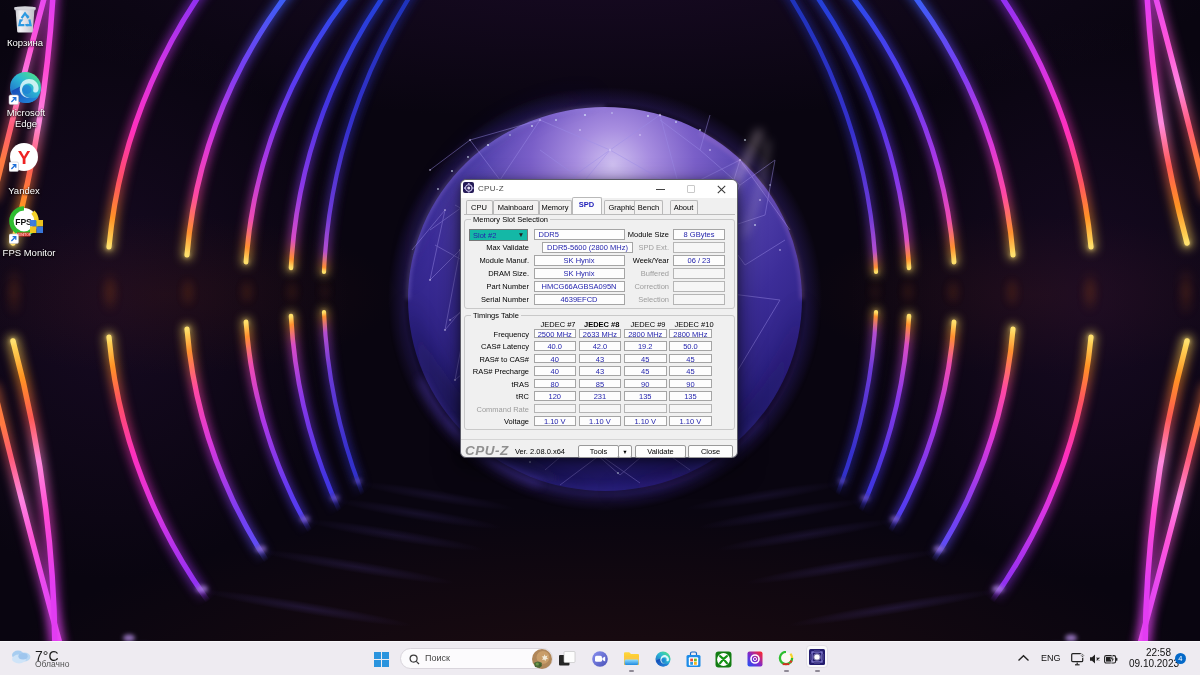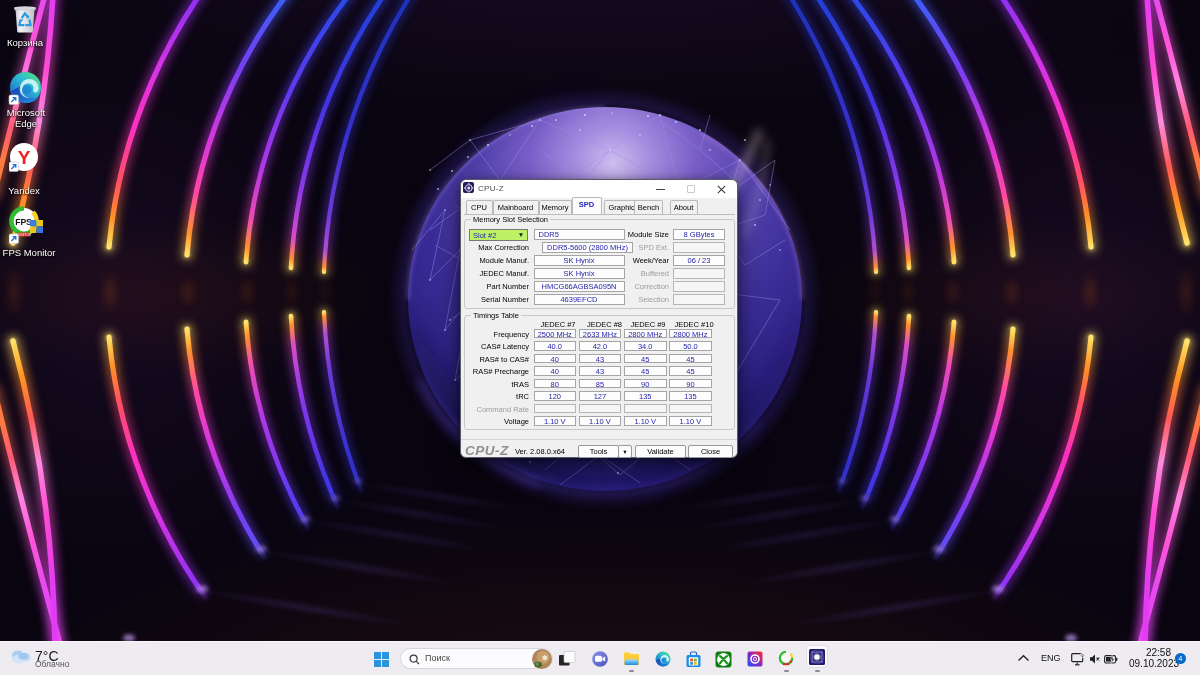--- a/index.html
+++ b/index.html
@@ -403,32 +403,32 @@
  <div class="tab tabsel" style="left:110.5px;width:30px;">SPD</div>
  <div class="tab" style="left:143px;width:39px;">Graphics</div>
  <div class="tab" style="left:173px;width:29px;">Bench</div>
  <div class="tab" style="left:208.5px;width:28px;">About</div>
  <div id="tabline"></div>
 
  <div class="group" style="top:39px;height:90px;">
   <div class="gtitle">Memory Slot Selection</div>
  </div>
 
- <div style="position:absolute;left:8px;top:48.5px;width:59px;height:12px;background:#bef264;border:1px solid #777;color:#2424ad;font-size:7.5px;">
+ <div style="position:absolute;left:8px;top:48.5px;width:59px;height:12px;background:#14b8a6;border:1px solid #777;color:#2424ad;font-size:7.5px;">
    <span style="position:absolute;left:3px;top:1.5px;">Slot #2</span>
    <span style="position:absolute;right:1px;top:1px;width:10px;height:10px;text-align:center;font-size:6.5px;color:#222;">▼</span>
  </div>
  <div class="fld" style="left:72.5px;top:49px;width:91px;height:11px;text-align:left;padding-left:4px;">DDR5</div>
  <div class="lab" style="right:210px;top:63px;width:80px;"> </div>
 
- <div class="lab" style="left:8px;top:63.3px;width:60px;">Max Correction</div>
+ <div class="lab" style="left:8px;top:63.3px;width:60px;">Max Validate</div>
  <div class="fld" style="left:81px;top:61.9px;width:91px;height:11px;">DDR5-5600 (2800 MHz)</div>
  <div class="lab" style="left:8px;top:76.2px;width:60px;">Module Manuf.</div>
  <div class="fld" style="left:72.5px;top:74.8px;width:91px;height:11px;">SK Hynix</div>
- <div class="lab" style="left:8px;top:89.1px;width:60px;">JEDEC Manuf.</div>
+ <div class="lab" style="left:8px;top:89.1px;width:60px;">DRAM Size.</div>
  <div class="fld" style="left:72.5px;top:87.7px;width:91px;height:11px;">SK Hynix</div>
  <div class="lab" style="left:8px;top:102px;width:60px;">Part Number</div>
  <div class="fld" style="left:72.5px;top:100.6px;width:91px;height:11px;">HMCG66AGBSA095N</div>
  <div class="lab" style="left:8px;top:114.9px;width:60px;text-align:right;">Serial Number</div>
  <div class="fld" style="left:72.5px;top:113.5px;width:91px;height:11px;">4639EFCD</div>
 
  <div class="lab" style="left:128px;top:50.4px;width:80px;">Module Size</div>
  <div class="fld" style="left:212px;top:49px;width:52px;height:11px;">8 GBytes</div>
  <div class="lab dis" style="left:128px;top:63.3px;width:80px;">SPD Ext.</div>
  <div class="fld empty" style="left:212px;top:61.9px;width:52px;height:11px;"></div>
@@ -438,51 +438,51 @@
  <div class="fld empty" style="left:212px;top:87.7px;width:52px;height:11px;"></div>
  <div class="lab dis" style="left:128px;top:102px;width:80px;">Correction</div>
  <div class="fld empty" style="left:212px;top:100.6px;width:52px;height:11px;"></div>
  <div class="lab dis" style="left:128px;top:114.9px;width:80px;">Selection</div>
  <div class="fld empty" style="left:212px;top:113.5px;width:52px;height:11px;"></div>
 
  <div class="group" style="top:135px;height:115px;">
   <div class="gtitle">Timings Table</div>
  </div>
  <div class="lab" style="left:78px;top:139.5px;width:38px;text-align:center;">JEDEC #7</div>
- <div class="lab" style="left:123px;top:139.5px;width:38px;text-align:right;">JEDEC #8</div>
+ <div class="lab" style="left:123px;top:139.5px;width:38px;text-align:left;font-weight:bold;">JEDEC #8</div>
  <div class="lab" style="left:168px;top:139.5px;width:38px;text-align:center;">JEDEC #9</div>
  <div class="lab" style="left:212px;top:139.5px;width:42px;text-align:center;">JEDEC #10</div>
  <div class="lab" style="left:8px;top:149.7px;width:60px;">Frequency</div>
  <div class="fld" style="left:72.5px;top:148.5px;width:42.5px;height:9.5px;line-height:9px;">2500 MHz</div>
  <div class="fld" style="left:117.7px;top:148.5px;width:42.5px;height:9.5px;line-height:9px;">2633 MHz</div>
  <div class="fld" style="left:163px;top:148.5px;width:42.5px;height:9.5px;line-height:9px;">2800 MHz</div>
  <div class="fld" style="left:208.2px;top:148.5px;width:42.5px;height:9.5px;line-height:9px;">2800 MHz</div>
  <div class="lab" style="left:8px;top:162.2px;width:60px;">CAS# Latency</div>
  <div class="fld" style="left:72.5px;top:161.0px;width:42.5px;height:9.5px;line-height:9px;">40.0</div>
  <div class="fld" style="left:117.7px;top:161.0px;width:42.5px;height:9.5px;line-height:9px;">42.0</div>
- <div class="fld" style="left:163px;top:161.0px;width:42.5px;height:9.5px;line-height:9px;">34.0</div>
+ <div class="fld" style="left:163px;top:161.0px;width:42.5px;height:9.5px;line-height:9px;">19.2</div>
  <div class="fld" style="left:208.2px;top:161.0px;width:42.5px;height:9.5px;line-height:9px;">50.0</div>
  <div class="lab" style="left:8px;top:174.7px;width:60px;">RAS# to CAS#</div>
  <div class="fld" style="left:72.5px;top:173.5px;width:42.5px;height:9.5px;line-height:9px;">40</div>
  <div class="fld" style="left:117.7px;top:173.5px;width:42.5px;height:9.5px;line-height:9px;">43</div>
  <div class="fld" style="left:163px;top:173.5px;width:42.5px;height:9.5px;line-height:9px;">45</div>
  <div class="fld" style="left:208.2px;top:173.5px;width:42.5px;height:9.5px;line-height:9px;">45</div>
  <div class="lab" style="left:8px;top:187.2px;width:60px;">RAS# Precharge</div>
  <div class="fld" style="left:72.5px;top:186.0px;width:42.5px;height:9.5px;line-height:9px;">40</div>
  <div class="fld" style="left:117.7px;top:186.0px;width:42.5px;height:9.5px;line-height:9px;">43</div>
  <div class="fld" style="left:163px;top:186.0px;width:42.5px;height:9.5px;line-height:9px;">45</div>
  <div class="fld" style="left:208.2px;top:186.0px;width:42.5px;height:9.5px;line-height:9px;">45</div>
  <div class="lab" style="left:8px;top:199.7px;width:60px;">tRAS</div>
  <div class="fld" style="left:72.5px;top:198.5px;width:42.5px;height:9.5px;line-height:9px;">80</div>
  <div class="fld" style="left:117.7px;top:198.5px;width:42.5px;height:9.5px;line-height:9px;">85</div>
  <div class="fld" style="left:163px;top:198.5px;width:42.5px;height:9.5px;line-height:9px;">90</div>
  <div class="fld" style="left:208.2px;top:198.5px;width:42.5px;height:9.5px;line-height:9px;">90</div>
  <div class="lab" style="left:8px;top:212.2px;width:60px;">tRC</div>
  <div class="fld" style="left:72.5px;top:211.0px;width:42.5px;height:9.5px;line-height:9px;">120</div>
- <div class="fld" style="left:117.7px;top:211.0px;width:42.5px;height:9.5px;line-height:9px;">127</div>
+ <div class="fld" style="left:117.7px;top:211.0px;width:42.5px;height:9.5px;line-height:9px;">231</div>
  <div class="fld" style="left:163px;top:211.0px;width:42.5px;height:9.5px;line-height:9px;">135</div>
  <div class="fld" style="left:208.2px;top:211.0px;width:42.5px;height:9.5px;line-height:9px;">135</div>
  <div class="lab dis" style="left:8px;top:224.7px;width:60px;">Command Rate</div>
  <div class="fld empty" style="left:72.5px;top:223.5px;width:42.5px;height:9.5px;line-height:9px;"></div>
  <div class="fld empty" style="left:117.7px;top:223.5px;width:42.5px;height:9.5px;line-height:9px;"></div>
  <div class="fld empty" style="left:163px;top:223.5px;width:42.5px;height:9.5px;line-height:9px;"></div>
  <div class="fld empty" style="left:208.2px;top:223.5px;width:42.5px;height:9.5px;line-height:9px;"></div>
  <div class="lab" style="left:8px;top:237.2px;width:60px;">Voltage</div>
  <div class="fld" style="left:72.5px;top:236.0px;width:42.5px;height:9.5px;line-height:9px;">1.10 V</div>
  <div class="fld" style="left:117.7px;top:236.0px;width:42.5px;height:9.5px;line-height:9px;">1.10 V</div>

